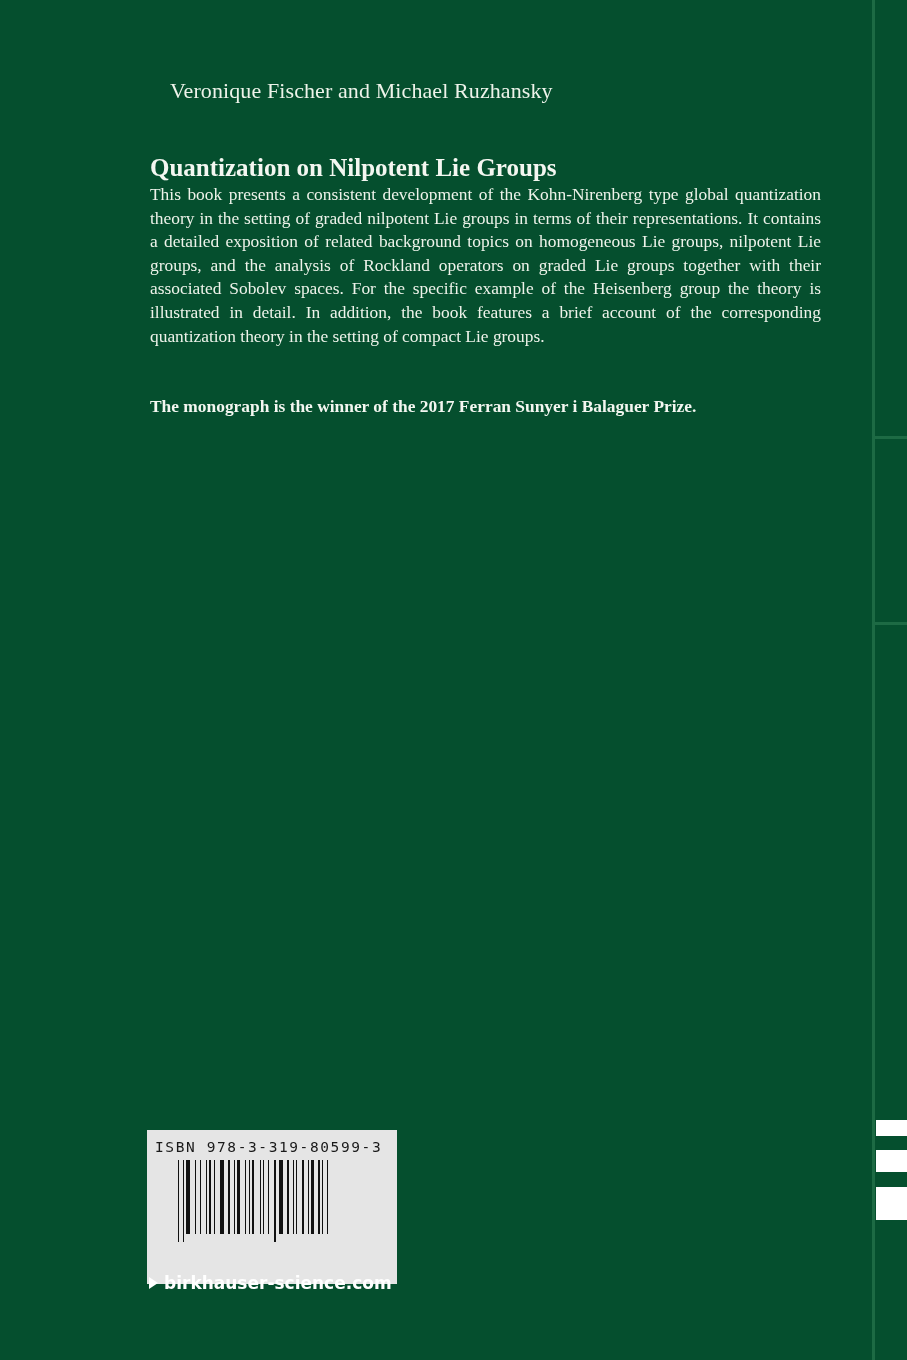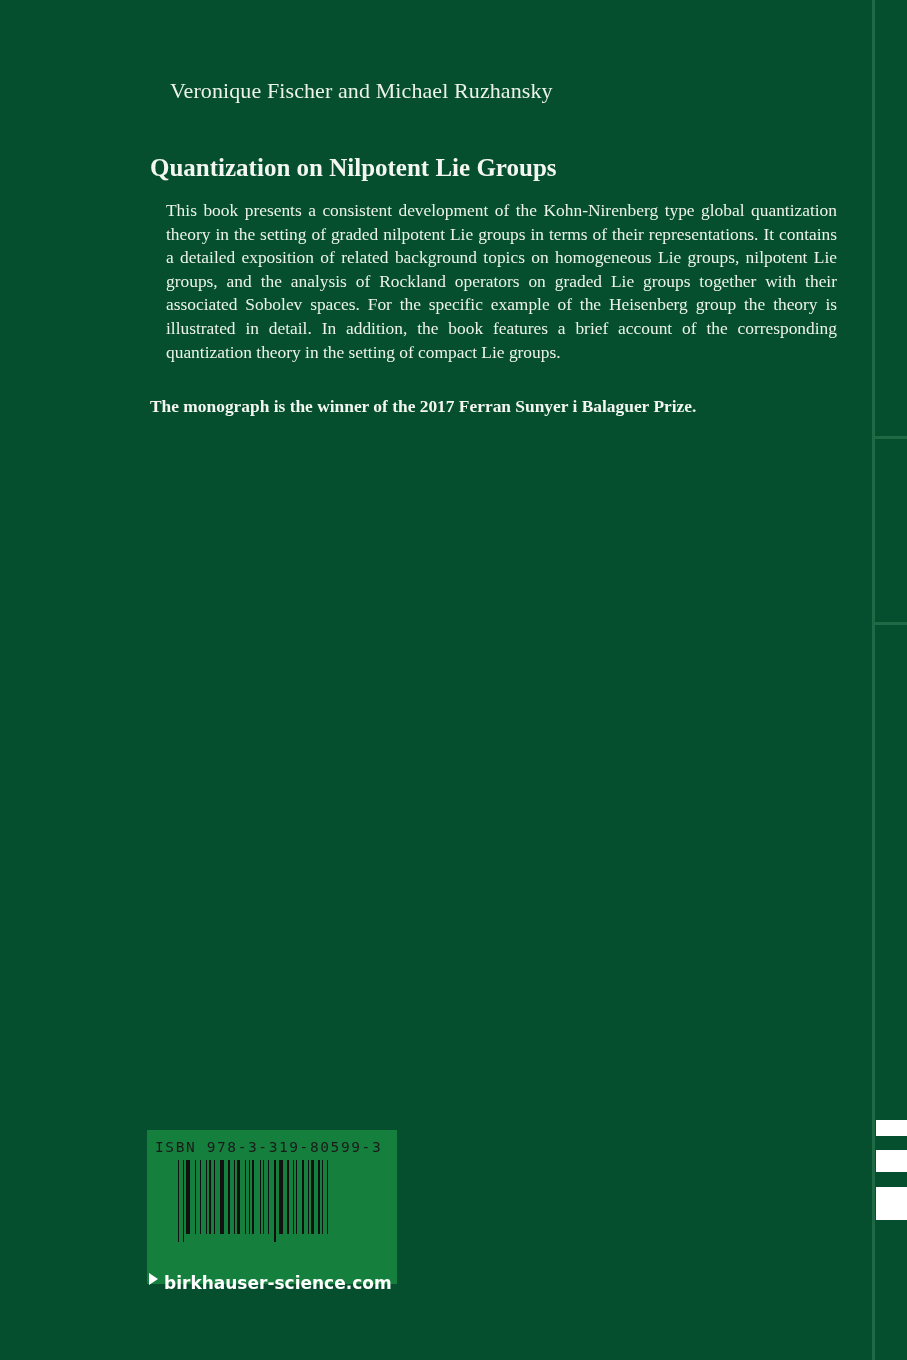--- a/index.html
+++ b/index.html
@@ -16,47 +16,47 @@
     position:absolute; left:150px; top:78px;
     font-size:22px; letter-spacing:0.1px; color:#eef3ea;margin-left:20px;
   }
   .title {
     position:absolute; left:150px; top:106px;
     font-size:25px; font-weight:bold; color:#f4f7f1;margin-top:48px;
   }
   .blurb {
     position:absolute; left:150px; top:183px; width:671px;
     font-size:17.4px; line-height:23.6px; text-align:justify;
-    text-align-last:left; color:#eef3ea; margin:16px;
+    text-align-last:left; color:#eef3ea; margin:0;
   }
   .prize {
     position:absolute; left:150px; top:396px;
     font-size:17.4px; font-weight:bold; color:#f4f7f1; margin:0;
   }
   .barcode-box {
     position:absolute; left:147px; top:1130px; width:250px; height:154px;
-    background:#15803d; color:#111;
+    background:#e5e5e5; color:#111;
   }
   .isbn-text {
     position:absolute; left:8px; top:9px;
     font-family:"DejaVu Sans Mono","Liberation Mono",monospace;
     font-size:14.5px; letter-spacing:1.6px; color:#1a1a1a; white-space:nowrap;
   }
   .bars { position:absolute; left:31px; top:30px; width:195px; height:82px; }
   .bars span { position:absolute; top:0; background:#111; }
   .ean-text {
     position:absolute; left:5px; top:104px;
     font-family:"Liberation Sans","DejaVu Sans",sans-serif;
     font-size:30px; letter-spacing:0.4px; color:#111; line-height:32px; white-space:nowrap;
   }
   .site {
     position:absolute; left:149px; top:1273px;
     font-family:"DejaVu Sans","Liberation Sans",sans-serif;
     font-weight:bold; font-size:17px; color:#ffffff; text-decoration:none;
-    display:flex; align-items:flex-start; gap:6px;
+    display:flex; align-items:center; gap:6px;
   }
   .tri { width:0; height:0; border-left:9px solid #fff; border-top:6px solid transparent; border-bottom:6px solid transparent; }
 </style>
 </head>
 <body>
 
 <div class="spine-line"></div>
 <div class="h-rule" style="top:436px"></div>
 <div class="h-rule" style="top:622px"></div>
 <div class="tab-bar" style="top:1120px;height:16px"></div>

